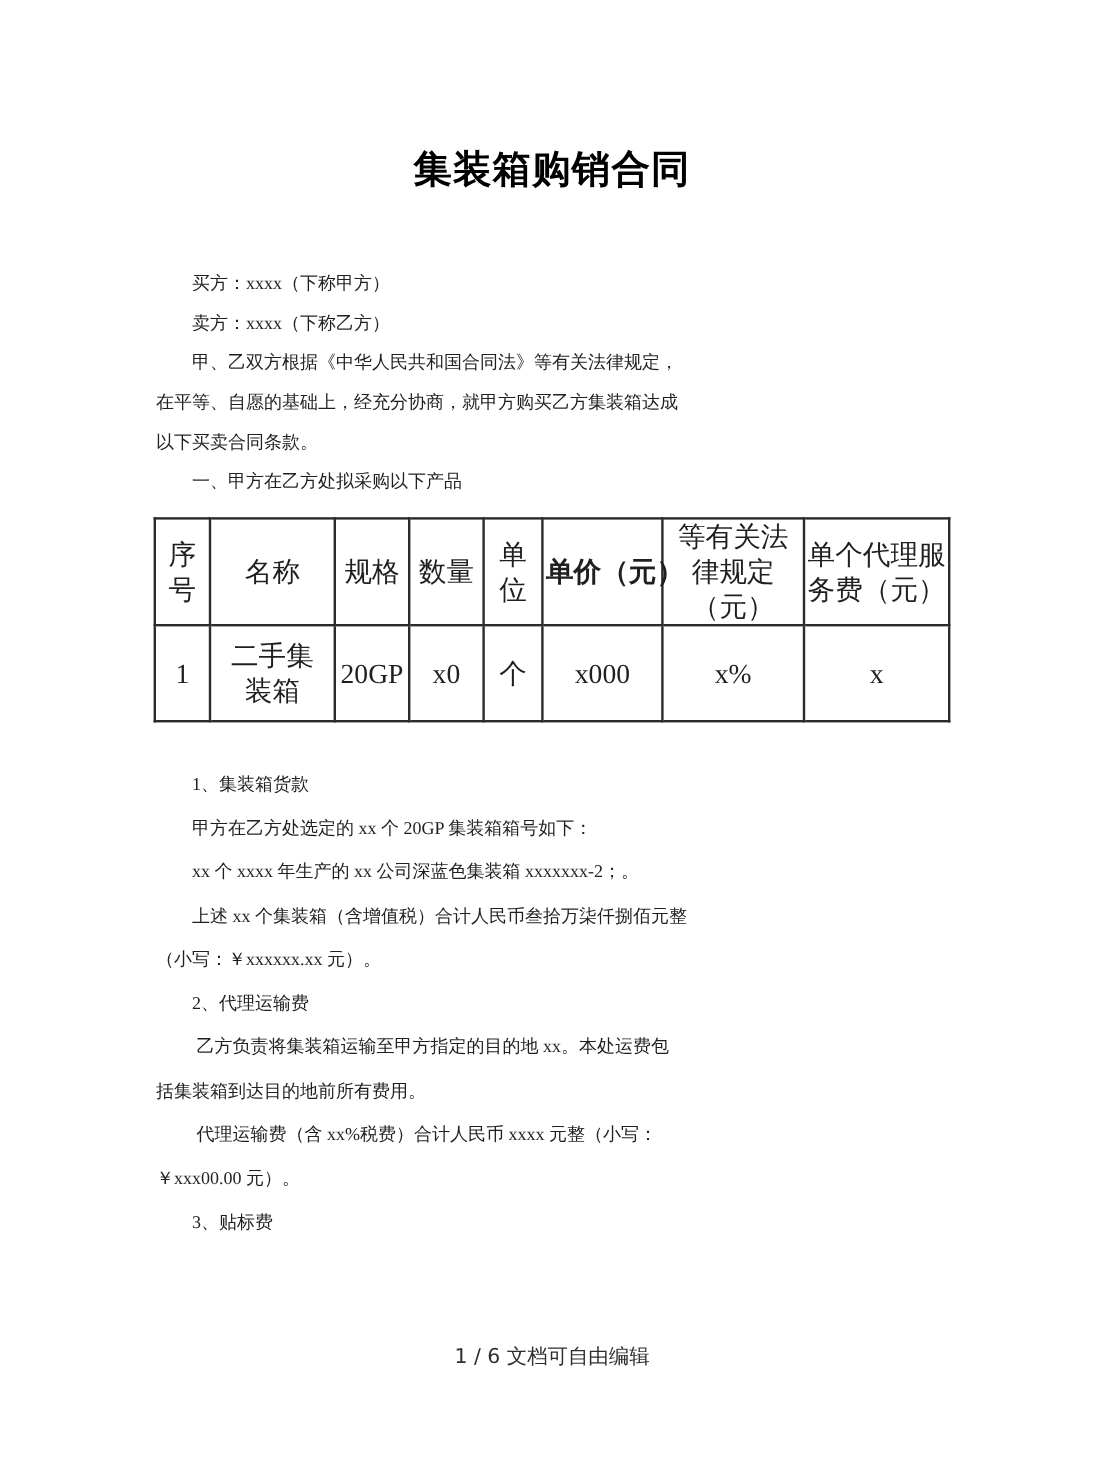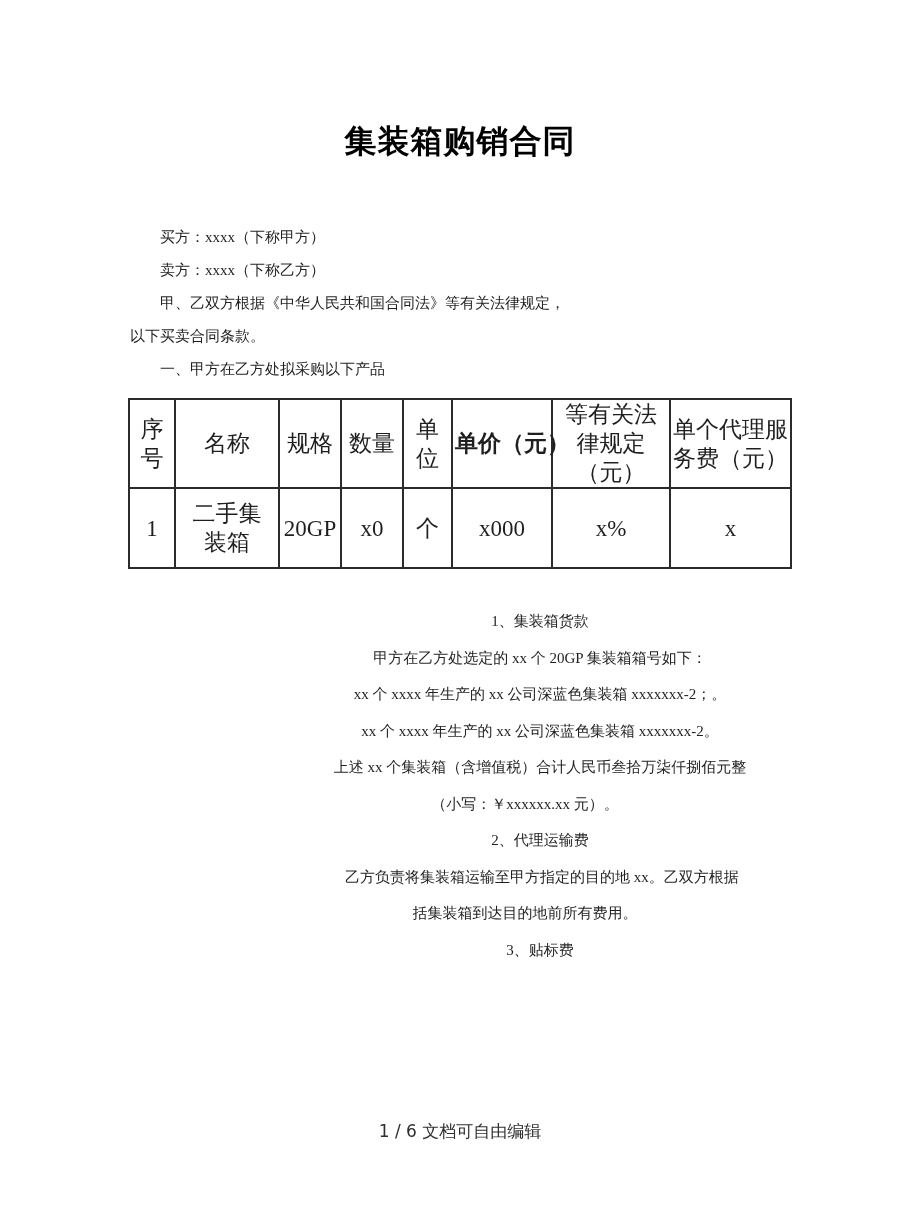--- a/index.html
+++ b/index.html
@@ -16,21 +16,21 @@
     padding-top: 121px;
     text-align: center;
     font-family: "DejaVu Sans", "Liberation Sans", sans-serif;
     font-size: 32px;
     font-weight: 700;
     line-height: 40px;
     letter-spacing: 1px;
     color: #000000;
   }
   .intro { margin: 60px 0 0 130px; }
-  .body-sec { margin: 34px 0 0 130px; text-align: center; }
+  .body-sec { margin: 34px 0 0 130px; }
   .line {
     white-space: pre;
     font-size: 15px;
   }
   .intro .line { line-height: 33px; }
   .body-sec .line { line-height: 36.5px; }
   table.product {
     margin: 12px 0 0 128px;
     border-collapse: collapse;
     table-layout: fixed;
@@ -65,20 +65,21 @@
 <body>
 
 <div class="page">
 
   <div class="doc-title">集装箱购销合同</div>
 
   <div class="intro">
       <div class="line">　　买方：xxxx（下称甲方）</div>
       <div class="line">　　卖方：xxxx（下称乙方）</div>
       <div class="line">　　甲、乙双方根据《中华人民共和国合同法》等有关法律规定，</div>
+      <div class="line">在平等、自愿的基础上，经充分协商，就甲方购买乙方集装箱达成</div>
       <div class="line">以下买卖合同条款。</div>
       <div class="line">　　一、甲方在乙方处拟采购以下产品</div>
     </div>
 
   <table class="product">
     <colgroup>
       <col style="width:46px">
         <col style="width:104px">
         <col style="width:62px">
       <col style="width:62px">
@@ -108,24 +109,25 @@
           <td>x%</td>
           <td>x</td>
         </tr>
     </tbody>
   </table>
 
   <div class="body-sec">
       <div class="line">　　1、集装箱货款</div>
       <div class="line">　　甲方在乙方处选定的 xx 个 20GP 集装箱箱号如下：</div>
       <div class="line">　　xx 个 xxxx 年生产的 xx 公司深蓝色集装箱 xxxxxxx-2；。</div>
-      <div class="line">　　xx 个 xxxx 年生产的 xx 公司深蓝色集装箱 xxxxxxx-2。</div>
       <div class="line">　　上述 xx 个集装箱（含增值税）合计人民币叁拾万柒仟捌佰元整</div>
       <div class="line">（小写：￥xxxxxx.xx 元）。</div>
       <div class="line">　　2、代理运输费</div>
-      <div class="line">　　 乙方负责将集装箱运输至甲方指定的目的地 xx。乙双方根据</div>
+      <div class="line">　　 乙方负责将集装箱运输至甲方指定的目的地 xx。本处运费包</div>
       <div class="line">括集装箱到达目的地前所有费用。</div>
+      <div class="line">　　 代理运输费（含 xx%税费）合计人民币 xxxx 元整（小写：</div>
+      <div class="line">￥xxx00.00 元）。</div>
       <div class="line">　　3、贴标费</div>
     </div>
 
   <div class="footer">1 / 6 文档可自由编辑</div>
 
 </div>
 
 </body></html>

